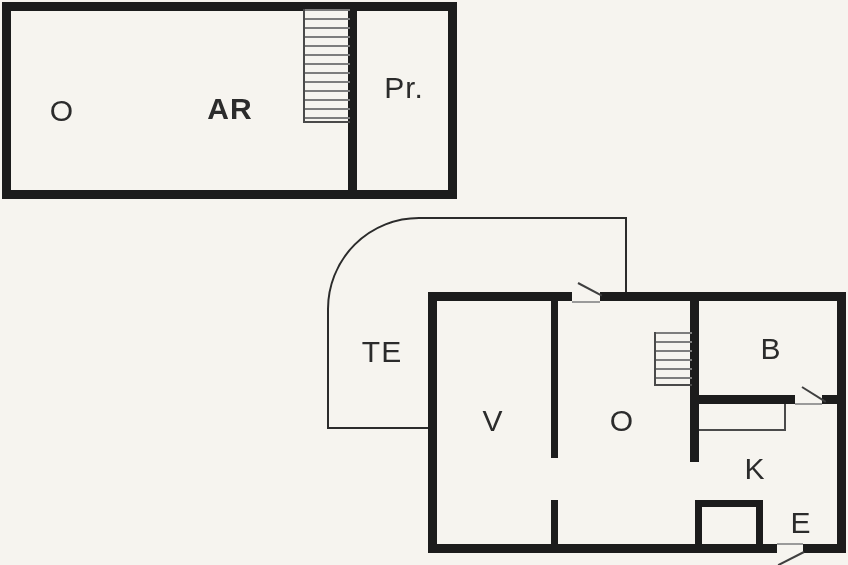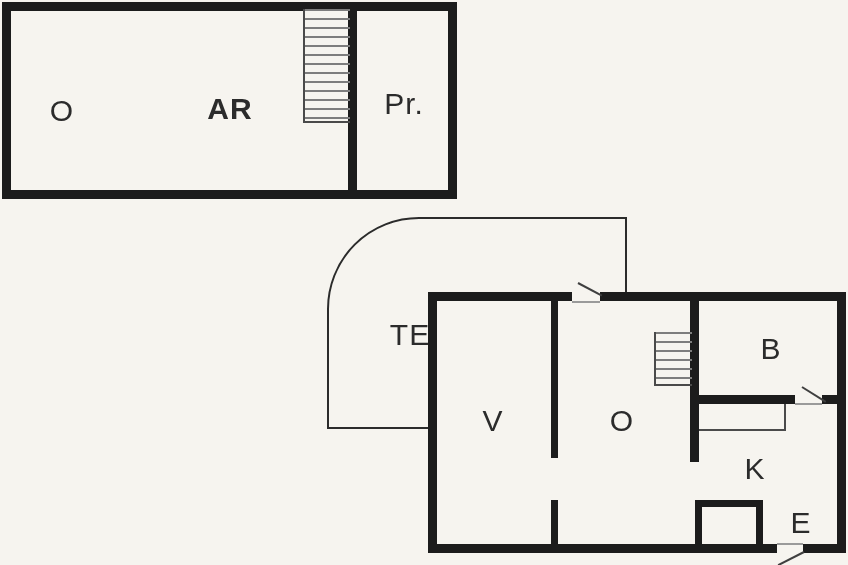--- a/index.html
+++ b/index.html
@@ -50,21 +50,21 @@
 <div id="canvas">
 
   <div class="plan-box" style="left:2px; top:2px; width:437px; height:179px;"></div>
 
   <div class="wall" style="left:348px; top:6px; width:9px; height:190px;"></div>
 
   <div class="stairs" style="left:303px; top:9px; width:45px; height:112px;"></div>
 
   <div class="room-label" style="left:62px; top:111px;">O</div>
   <div class="room-label" style="left:230px; top:109px;font-weight:bold;">AR</div>
-  <div class="room-label" style="left:404px; top:104px;">Pr.</div>
+  <div class="room-label" style="left:404px; top:88px;">Pr.</div>
 
   <div class="terrace" style="left:327px; top:217px; width:296px; height:208px;"></div>
 
   <div class="plan-box" style="left:428px; top:292px; width:400px; height:243px;"></div>
 
   <div class="wall" style="left:551px; top:300px; width:7px; height:158px;"></div>
 
   <div class="wall" style="left:551px; top:500px; width:7px; height:46px;"></div>
 
   <div class="wall" style="left:690px; top:300px; width:9px; height:162px;"></div>
@@ -83,20 +83,20 @@
 
   <div class="door-gap gap-bottom" style="left:572px; top:290px; width:28px; height:11px;"></div>
   <div class="door-leaf" style="left:578px; top:282px; width:27px; transform:rotate(28deg);"></div>
 
   <div class="door-gap gap-bottom" style="left:795px; top:394px; width:27px; height:9px;"></div>
   <div class="door-leaf" style="left:802px; top:386px; width:28px; transform:rotate(32deg);"></div>
 
   <div class="door-gap gap-top" style="left:777px; top:543px; width:26px; height:12px;"></div>
   <div class="door-leaf" style="left:804px; top:551px; width:29px; transform:rotate(153deg);"></div>
 
-  <div class="room-label" style="left:382px; top:335px;margin-left:28px;">TE</div>
+  <div class="room-label" style="left:382px; top:352px;">TE</div>
   <div class="room-label" style="left:493px; top:421px;">V</div>
   <div class="room-label" style="left:622px; top:421px;">O</div>
   <div class="room-label" style="left:771px; top:349px;">B</div>
   <div class="room-label" style="left:755px; top:469px;">K</div>
   <div class="room-label" style="left:801px; top:523px;">E</div>
 
 </div>
 
 </body></html>

